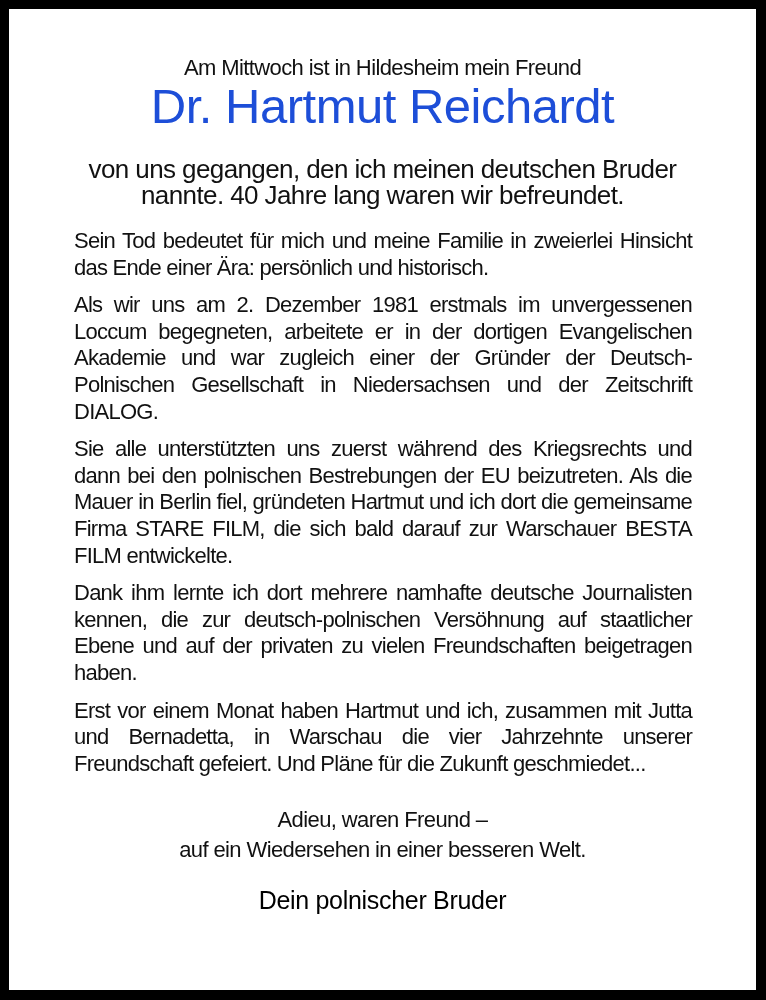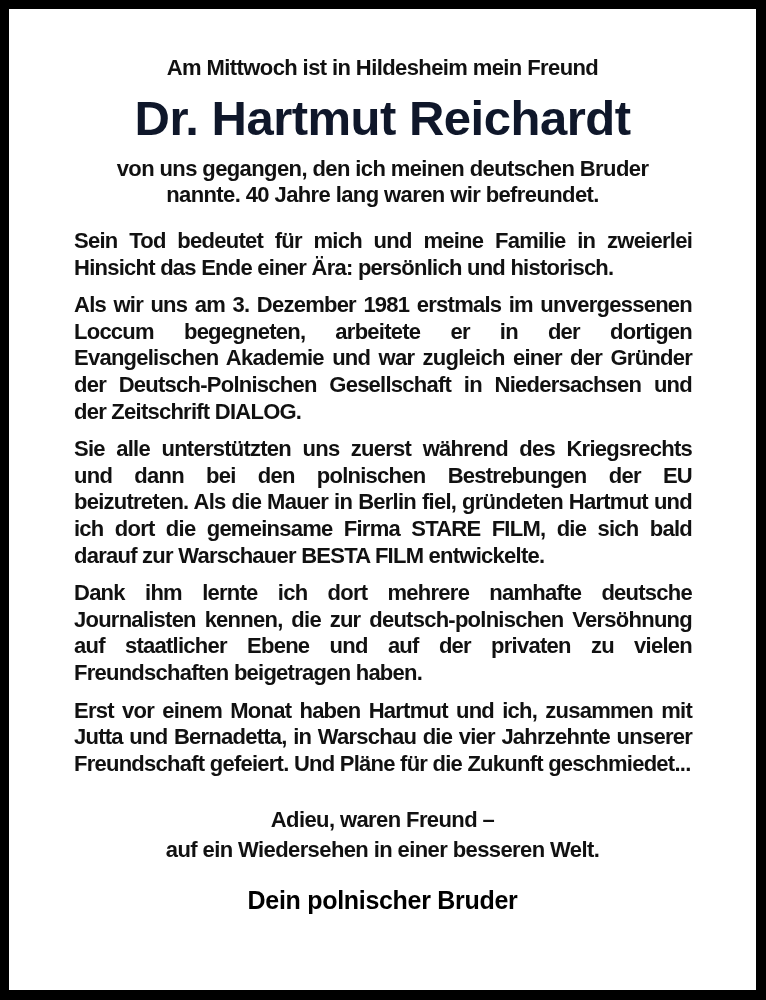--- a/index.html
+++ b/index.html
@@ -1,38 +1,37 @@
 <!DOCTYPE html>
 <html><head>
 <meta charset="utf-8">
 <style>
   html, body { margin: 0; padding: 0; background: #000; }
   body { width: 766px; height: 1000px; overflow: hidden; }
   .frame {
     position: absolute; left: 0; top: 0; width: 766px; height: 1000px;
     background: #000;
-    font-weight: bold;
   }
   .page {
     position: absolute; left: 9px; top: 9px; width: 747px; height: 981px;
     background: #fff; color: #111;
     font-family: "Liberation Sans", "DejaVu Sans", sans-serif;
   }
   .center { text-align: center; }
   .intro {
     position: absolute; left: 0; right: 0; top: 46px;
     font-size: 22px; letter-spacing: -0.6px; line-height: 26px;
   }
   .name {
-    position: absolute; left: 0; right: 0; top: 80px;
-    font-size: 49px; letter-spacing: -0.5px; line-height: 58px; color: #0f172a;
+    position: absolute; left: 0; right: 0; top: 68px;
+    font-size: 49px; letter-spacing: -0.5px; line-height: 58px; color: #1d4ed8;
   }
   .sub {
     position: absolute; left: 0; right: 0; top: 147px;
-    font-size: 22px; letter-spacing: -0.6px; line-height: 26px;
+    font-size: 26px; letter-spacing: -0.6px; line-height: 26px;
   }
   .body {
     position: absolute; left: 65px; width: 618px; top: 219px;
     font-size: 22px; letter-spacing: -0.75px; line-height: 26.6px;
   }
   .body p {
     margin: 0 0 11px 0; text-align: justify; text-align-last: left;
     hyphens: manual;
   }
   .farewell {
@@ -55,21 +54,21 @@
 
     <div class="name center">Dr. Hartmut Reichardt</div>
 
     <div class="sub center">
       <span class="line">von uns gegangen, den ich meinen deutschen Bruder</span>
       <span class="line">nannte. 40 Jahre lang waren wir befreundet.</span>
     </div>
 
     <div class="body">
       <p>Sein Tod bedeutet für mich und meine Familie in zweierlei Hinsicht das Ende einer Ära: persönlich und historisch.</p>
-      <p>Als wir uns am 3. Dezember 1981 erstmals im unvergessenen Loccum begegneten, arbeitete er in der dortigen Evangelischen Akademie und war zugleich einer der Gründer der Deutsch-Polnischen Gesellschaft in Niedersachsen und der Zeitschrift DIALOG.</p>
+      <p>Als wir uns am 2. Dezember 1981 erstmals im unvergessenen Loccum begegneten, arbeitete er in der dortigen Evangelischen Akademie und war zugleich einer der Gründer der Deutsch-Polnischen Gesellschaft in Niedersachsen und der Zeitschrift DIALOG.</p>
       <p>Sie alle unterstützten uns zuerst während des Kriegsrechts und dann bei den polnischen Bestrebungen der EU beizutreten. Als die Mauer in Berlin fiel, gründeten Hartmut und ich dort die gemeinsame Firma STARE FILM, die sich bald darauf zur Warschauer BESTA FILM entwickelte.</p>
       <p>Dank ihm lernte ich dort mehrere namhafte deutsche Journalisten kennen, die zur deutsch-polnischen Versöhnung auf staatlicher Ebene und auf der privaten zu vielen Freundschaften beigetragen haben.</p>
       <p>Erst vor einem Monat haben Hartmut und ich, zusammen mit Jutta und Bernadetta, in Warschau die vier Jahrzehnte unserer Freundschaft gefeiert. Und Pläne für die Zukunft geschmiedet...</p>
     </div>
 
     <div class="farewell center">
       <span class="line">Adieu, waren Freund –</span>
       <span class="line">auf ein Wiedersehen in einer besseren Welt.</span>
     </div>
 

